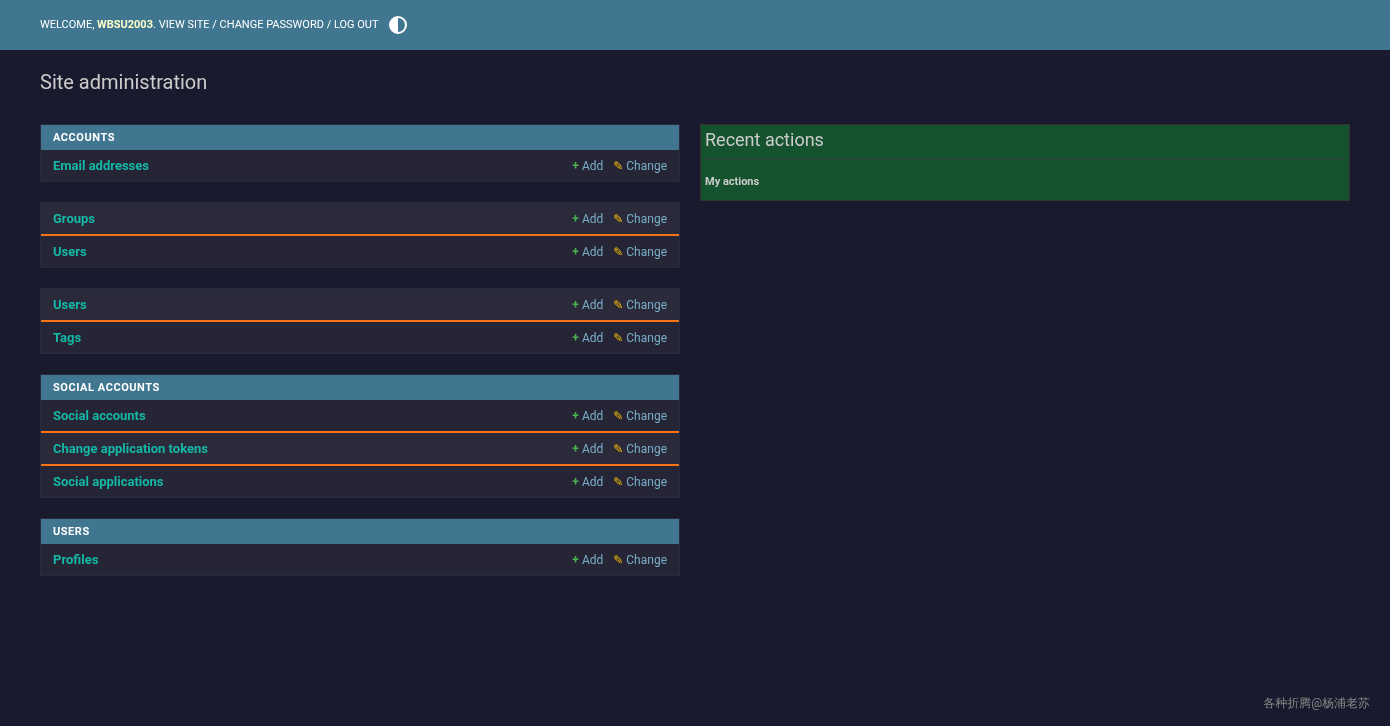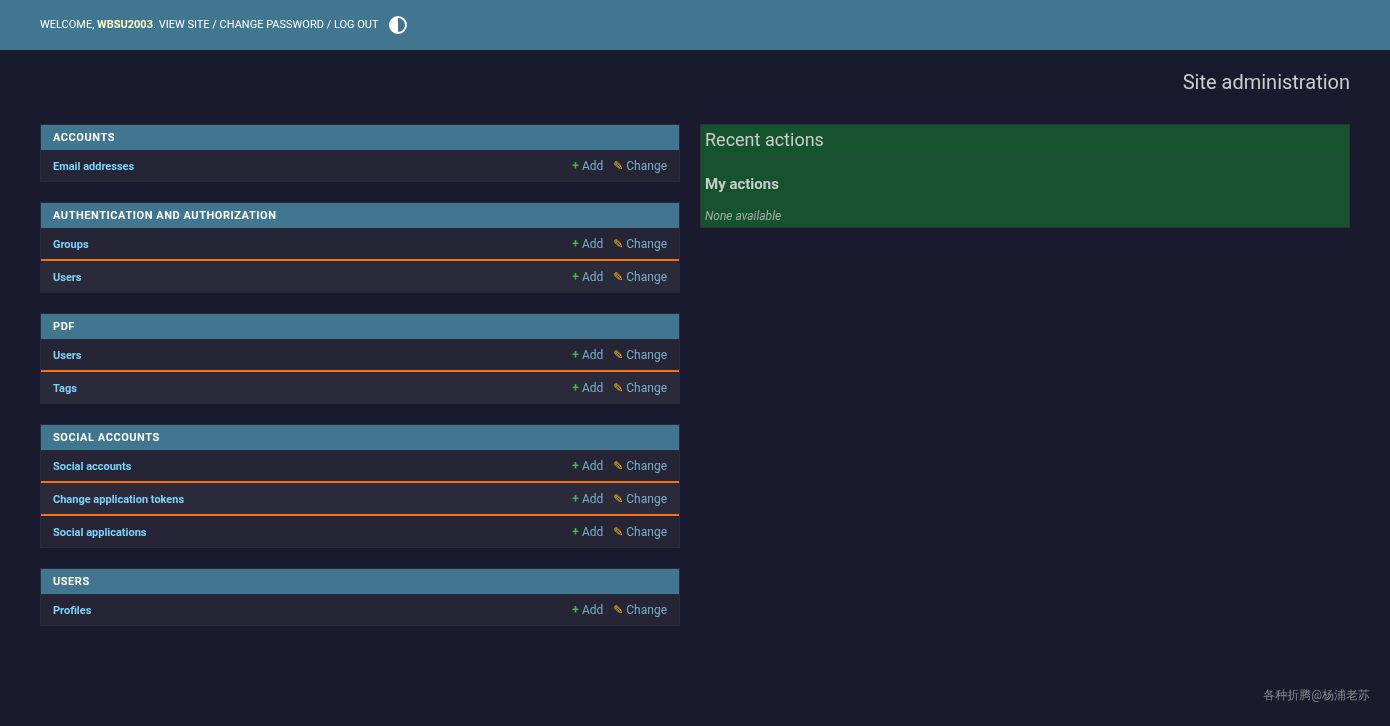--- a/index.html
+++ b/index.html
@@ -45,21 +45,20 @@
       padding: 20px 40px;
     }
 
     
     #content-main-title {
       color: #ccc;
       font-size: 20px;
       font-weight: normal;
       margin-bottom: 20px;
       padding-bottom: 10px;
-      text-align: right;
     }
 
     
     #main-layout {
       display: flex;
       gap: 20px;
       align-items: flex-start;
     }
 
     
@@ -96,23 +95,23 @@
       border-bottom: 2px solid #f97316;
       background-color: #2a2a3a;
     }
     .module-row:last-child {
       border-bottom: none;
     }
     .module-row:nth-child(even) {
       background-color: #252535;
     }
     .row-label a {
-      color: #7dd3fc;
-      font-weight: bold;
-      font-size: 11px;
+      color: #14b8a6;
+      font-weight: bold;
+      font-size: 13px;
     }
     .row-actions {
       display: flex;
       gap: 10px;
       align-items: center;
     }
     .action-link {
       display: flex;
       align-items: center;
       gap: 3px;
@@ -143,33 +142,33 @@
       font-size: 18px;
       font-weight: normal;
       color: #ccc;
       margin-bottom: 16px;
       padding-bottom: 8px;
       border-bottom: 1px solid #3a3a4a;
     }
     .my-actions-label {
       font-weight: bold;
       color: #ccc;
-      margin-bottom: 16px;
-      font-size: 15px;
+      margin-bottom: 8px;
+      font-size: 11px;
     }
     .none-available {
       color: #aaa;
       font-size: 12px;
       font-style: italic;
     }
 
     
     .footer-note {
       position: fixed;
-      bottom: 22px;
+      bottom: 14px;
       right: 20px;
       font-size: 12px;
       color: #888;
     }
 
     
     .theme-icon {
       width: 18px;
       height: 18px;
       border: 2px solid #fff;
@@ -204,38 +203,36 @@
           <div class="app-module-header">ACCOUNTS</div>
           <div class="module-row">
             <div class="row-label"><a href="#">Email addresses</a></div>
             <div class="row-actions">
               <a href="#" class="action-link action-add"><span class="icon">+</span> Add</a>
               <a href="#" class="action-link action-change"><span class="icon">✎</span> Change</a>
             </div>
           </div>
         </div>
         <div class="app-module">
-          <div class="app-module-header">AUTHENTICATION AND AUTHORIZATION</div>
           <div class="module-row">
             <div class="row-label"><a href="#">Groups</a></div>
             <div class="row-actions">
               <a href="#" class="action-link action-add"><span class="icon">+</span> Add</a>
               <a href="#" class="action-link action-change"><span class="icon">✎</span> Change</a>
             </div>
           </div>
           <div class="module-row">
             <div class="row-label"><a href="#">Users</a></div>
             <div class="row-actions">
               <a href="#" class="action-link action-add"><span class="icon">+</span> Add</a>
               <a href="#" class="action-link action-change"><span class="icon">✎</span> Change</a>
             </div>
           </div>
         </div>
         <div class="app-module">
-          <div class="app-module-header">PDF</div>
           <div class="module-row">
             <div class="row-label"><a href="#">Users</a></div>
             <div class="row-actions">
               <a href="#" class="action-link action-add"><span class="icon">+</span> Add</a>
               <a href="#" class="action-link action-change"><span class="icon">✎</span> Change</a>
             </div>
           </div>
           <div class="module-row">
             <div class="row-label"><a href="#">Tags</a></div>
             <div class="row-actions">
@@ -277,19 +274,18 @@
               <a href="#" class="action-link action-change"><span class="icon">✎</span> Change</a>
             </div>
           </div>
         </div>
       </div>
 
     <div id="right-column">
       <div class="recent-actions-panel">
         <div class="recent-actions-title">Recent actions</div>
         <div class="my-actions-label">My actions</div>
-        <div class="none-available">None available</div>
       </div>
     </div>
   </div>
 </div>
 
 <div class="footer-note">各种折腾@杨浦老苏</div>
 
 </body></html>

